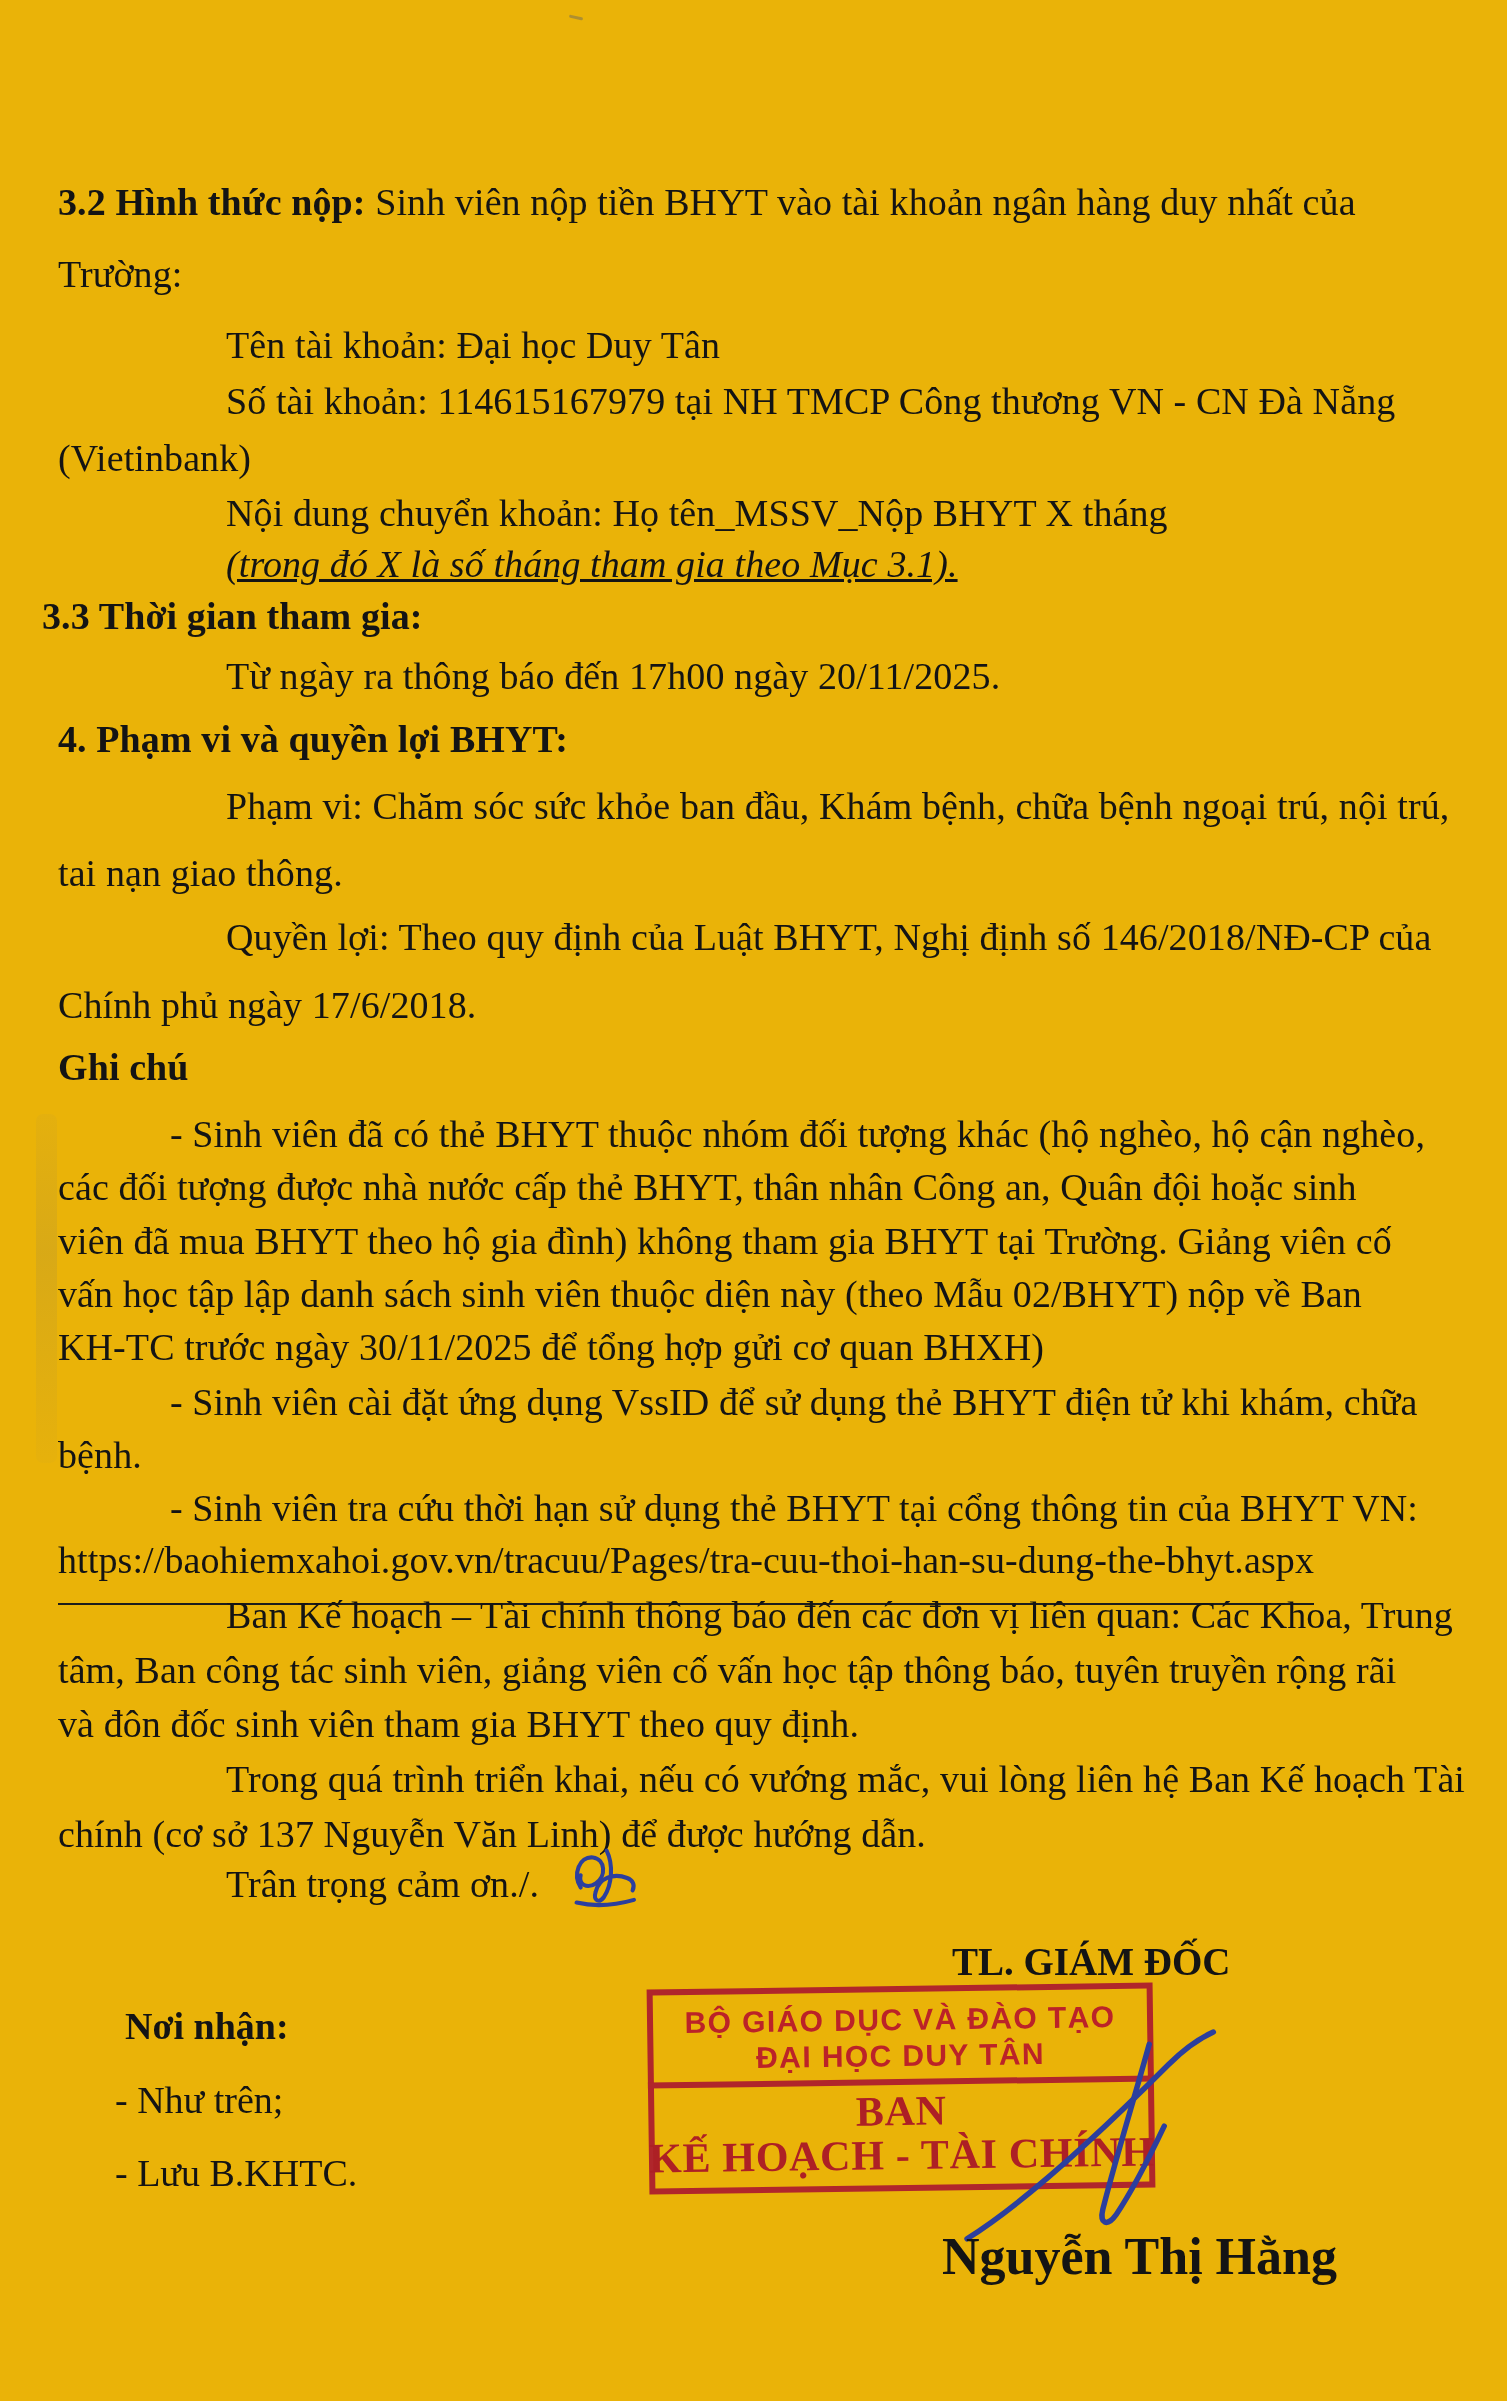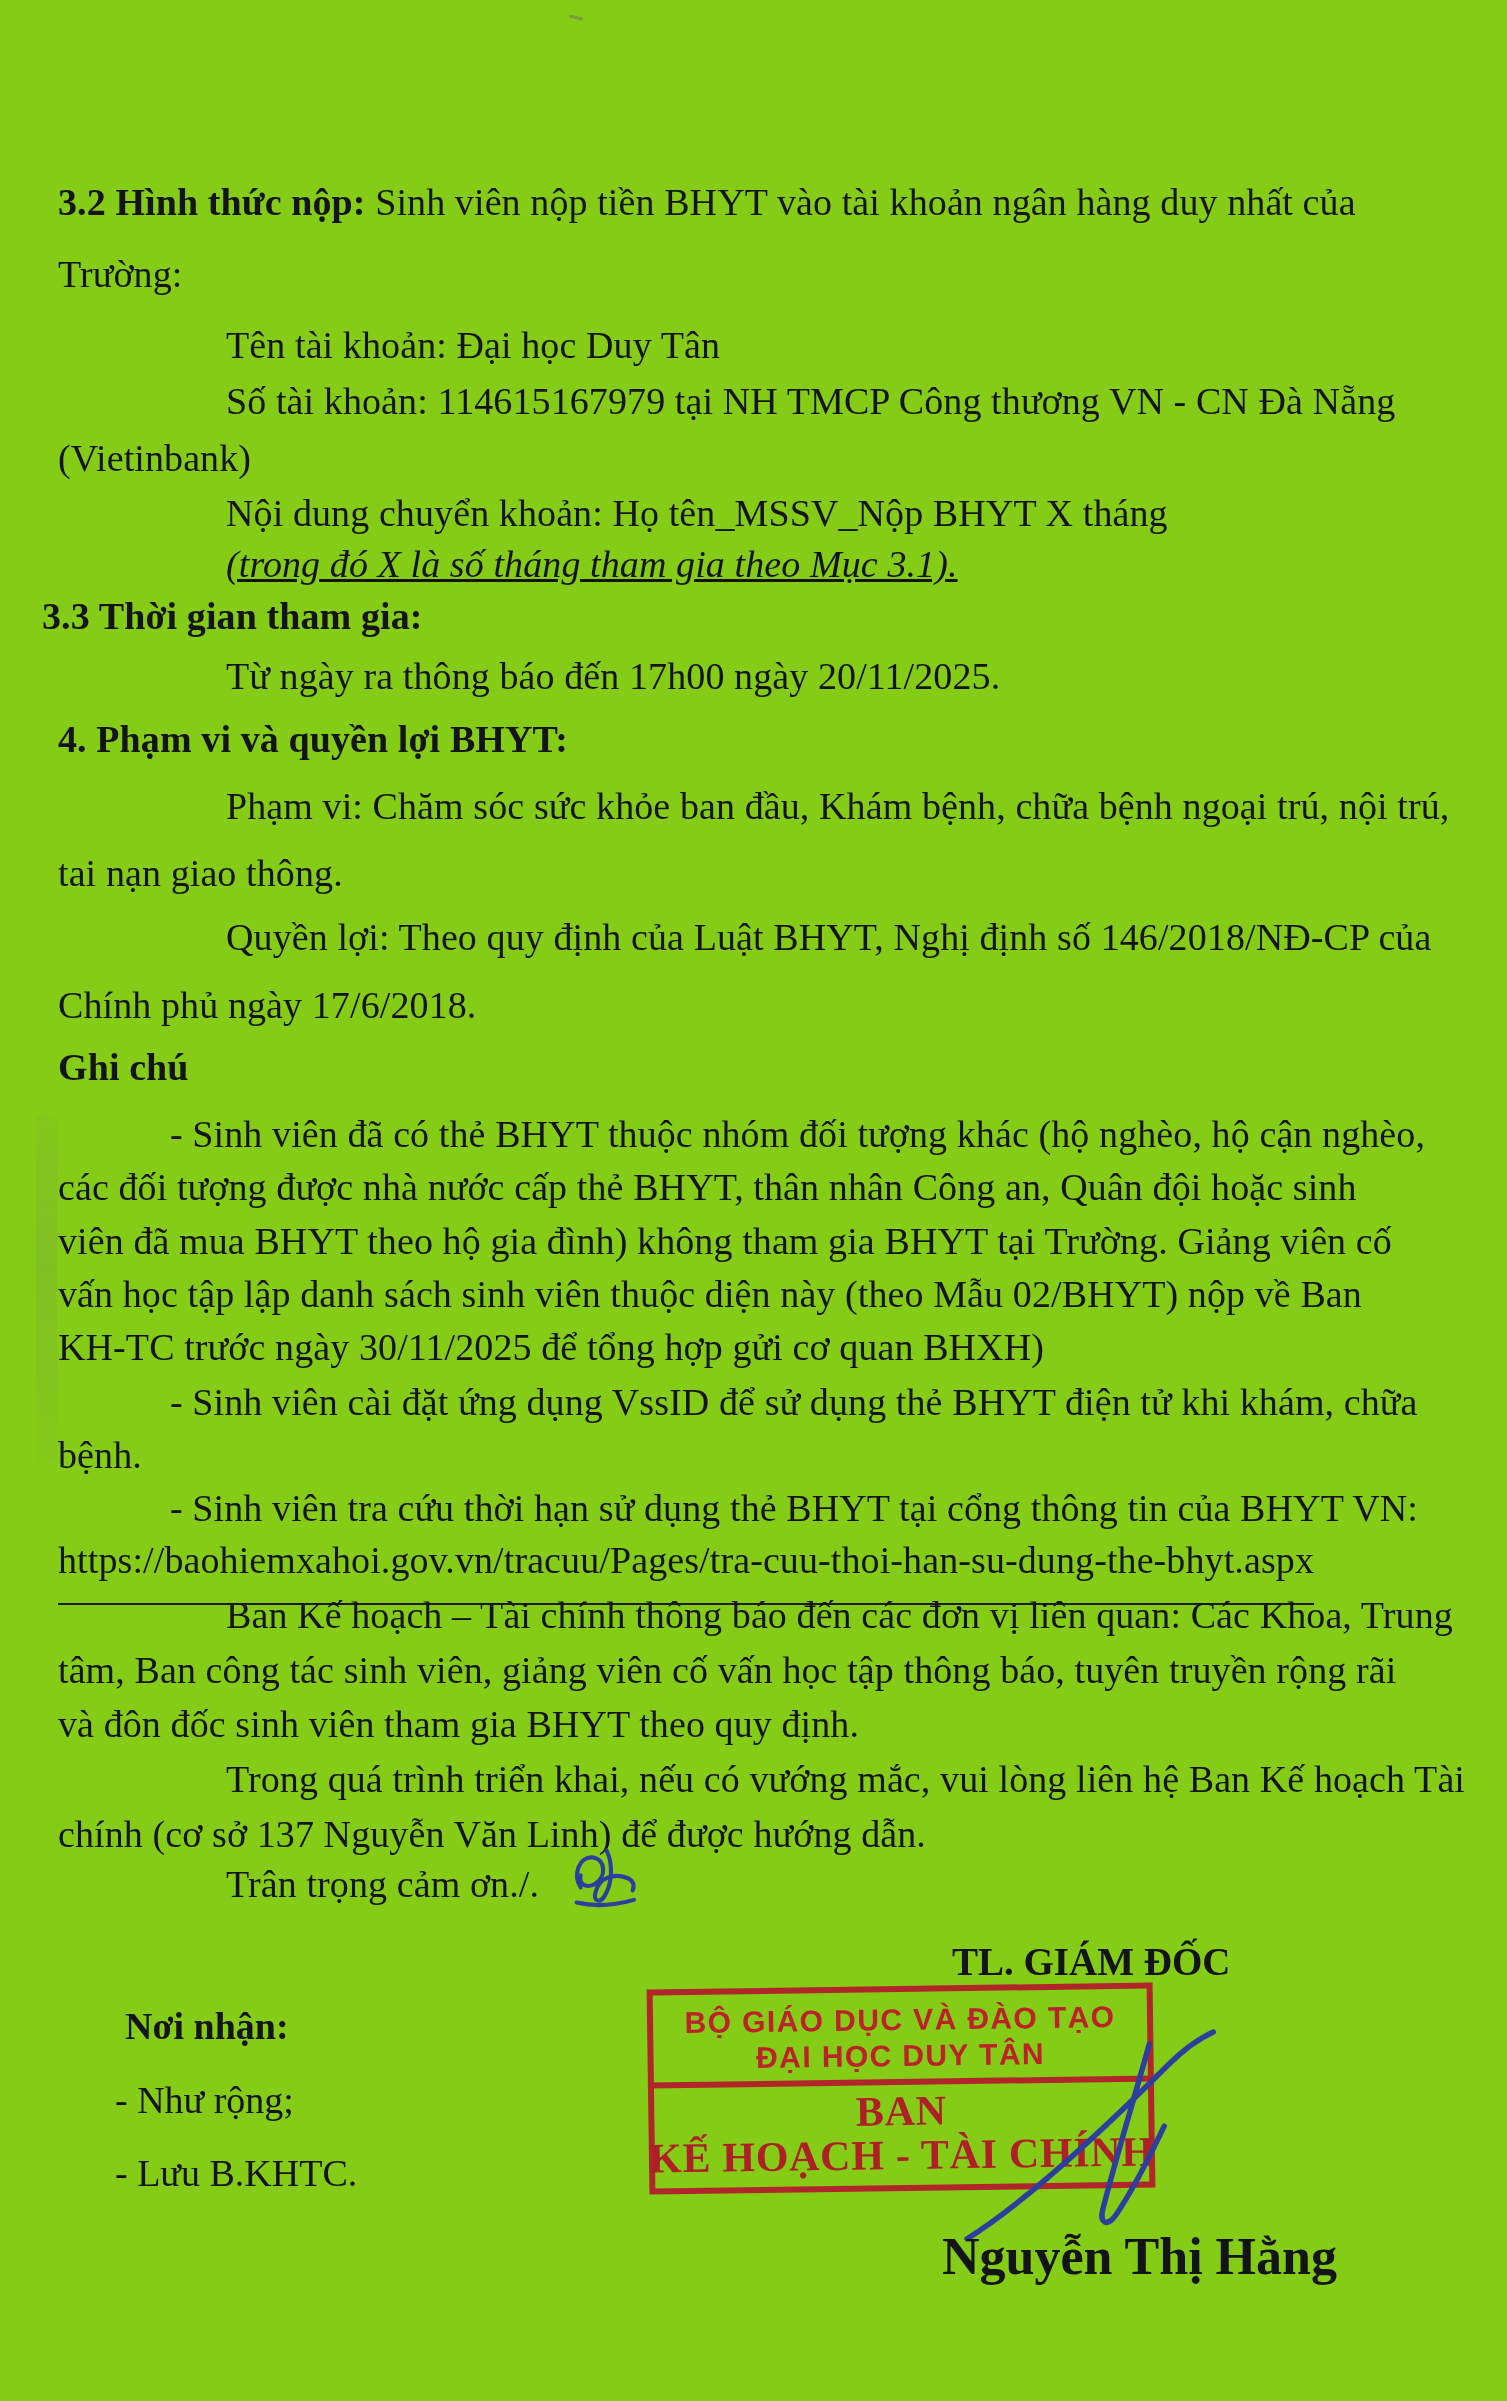--- a/index.html
+++ b/index.html
@@ -1,19 +1,19 @@
 <!DOCTYPE html>
 <html style="font-size:11px"><head>
 <meta charset="utf-8">
 <style>
   html,body{margin:0;padding:0;background:#e8e8e8;}
   #page{
     position:relative;
     width:1507px;height:2401px;
-    background:#84cc16;
+    background:#eab308;
     font-family:"Liberation Serif","DejaVu Serif",serif;
     color:#141414;
     overflow:hidden;
   }
   .line{
     position:absolute;
     font-size:38px;
     line-height:1.15;
     white-space:nowrap;
     letter-spacing:0.1px;
@@ -123,18 +123,18 @@
     <g fill="none" stroke="#2c3f9e" stroke-width="8" stroke-linecap="round">
       <path d="M 35 325 C 120 272, 240 160, 330 70 C 352 48, 374 32, 396 22"></path>
       <path d="M 302 40 C 280 120, 252 210, 234 282 C 229 302, 240 309, 254 289 C 277 255, 302 206, 324 160"></path>
     </g>
   </svg>
 
   <div class="abs b" style="left:942px;top:2227px;font-size:52px;z-index:4;">Nguyễn Thị Hằng</div>
 
   <div class="abs b" style="left:125px;top:2004px;font-size:38px;">Nơi nhận:</div>
 
-  <div class="abs" style="left:115px;top:2078px;font-size:38px;">- Như rộng;</div>
+  <div class="abs" style="left:115px;top:2078px;font-size:38px;">- Như trên;</div>
 
   <div class="abs" style="left:115px;top:2151px;font-size:38px;">- Lưu B.KHTC.</div>
 
 </div>
 
 
 </body></html>

